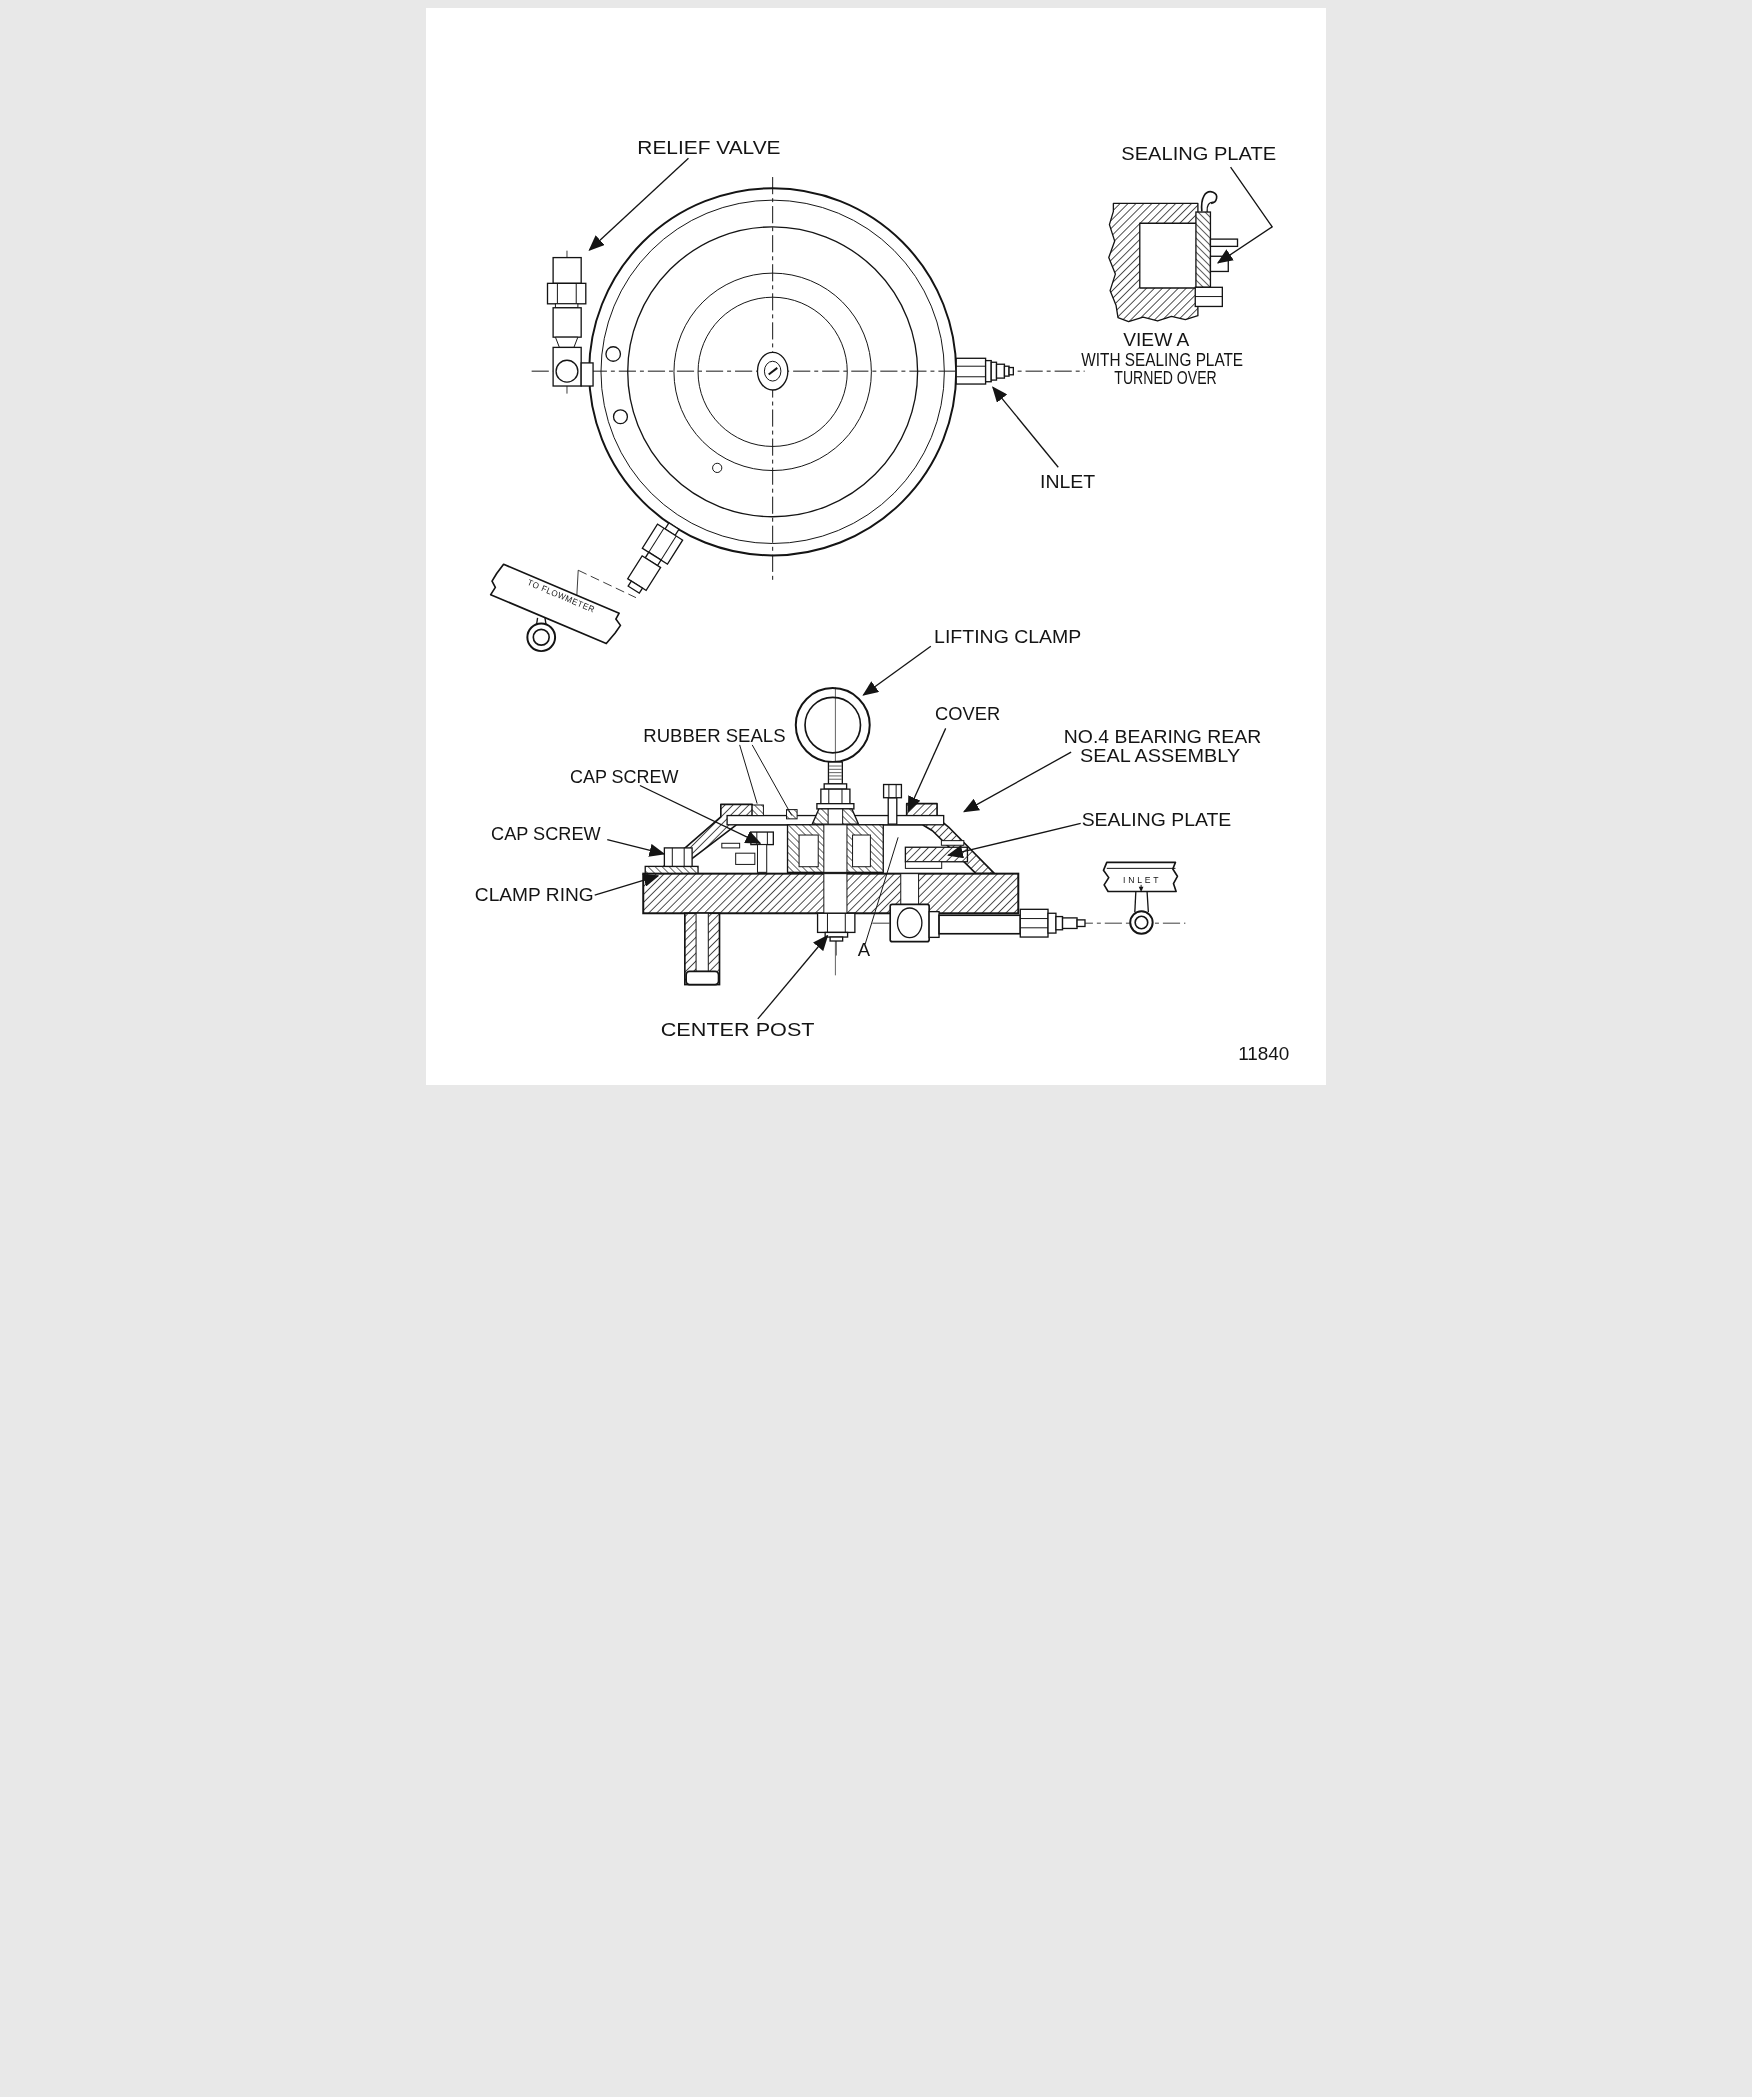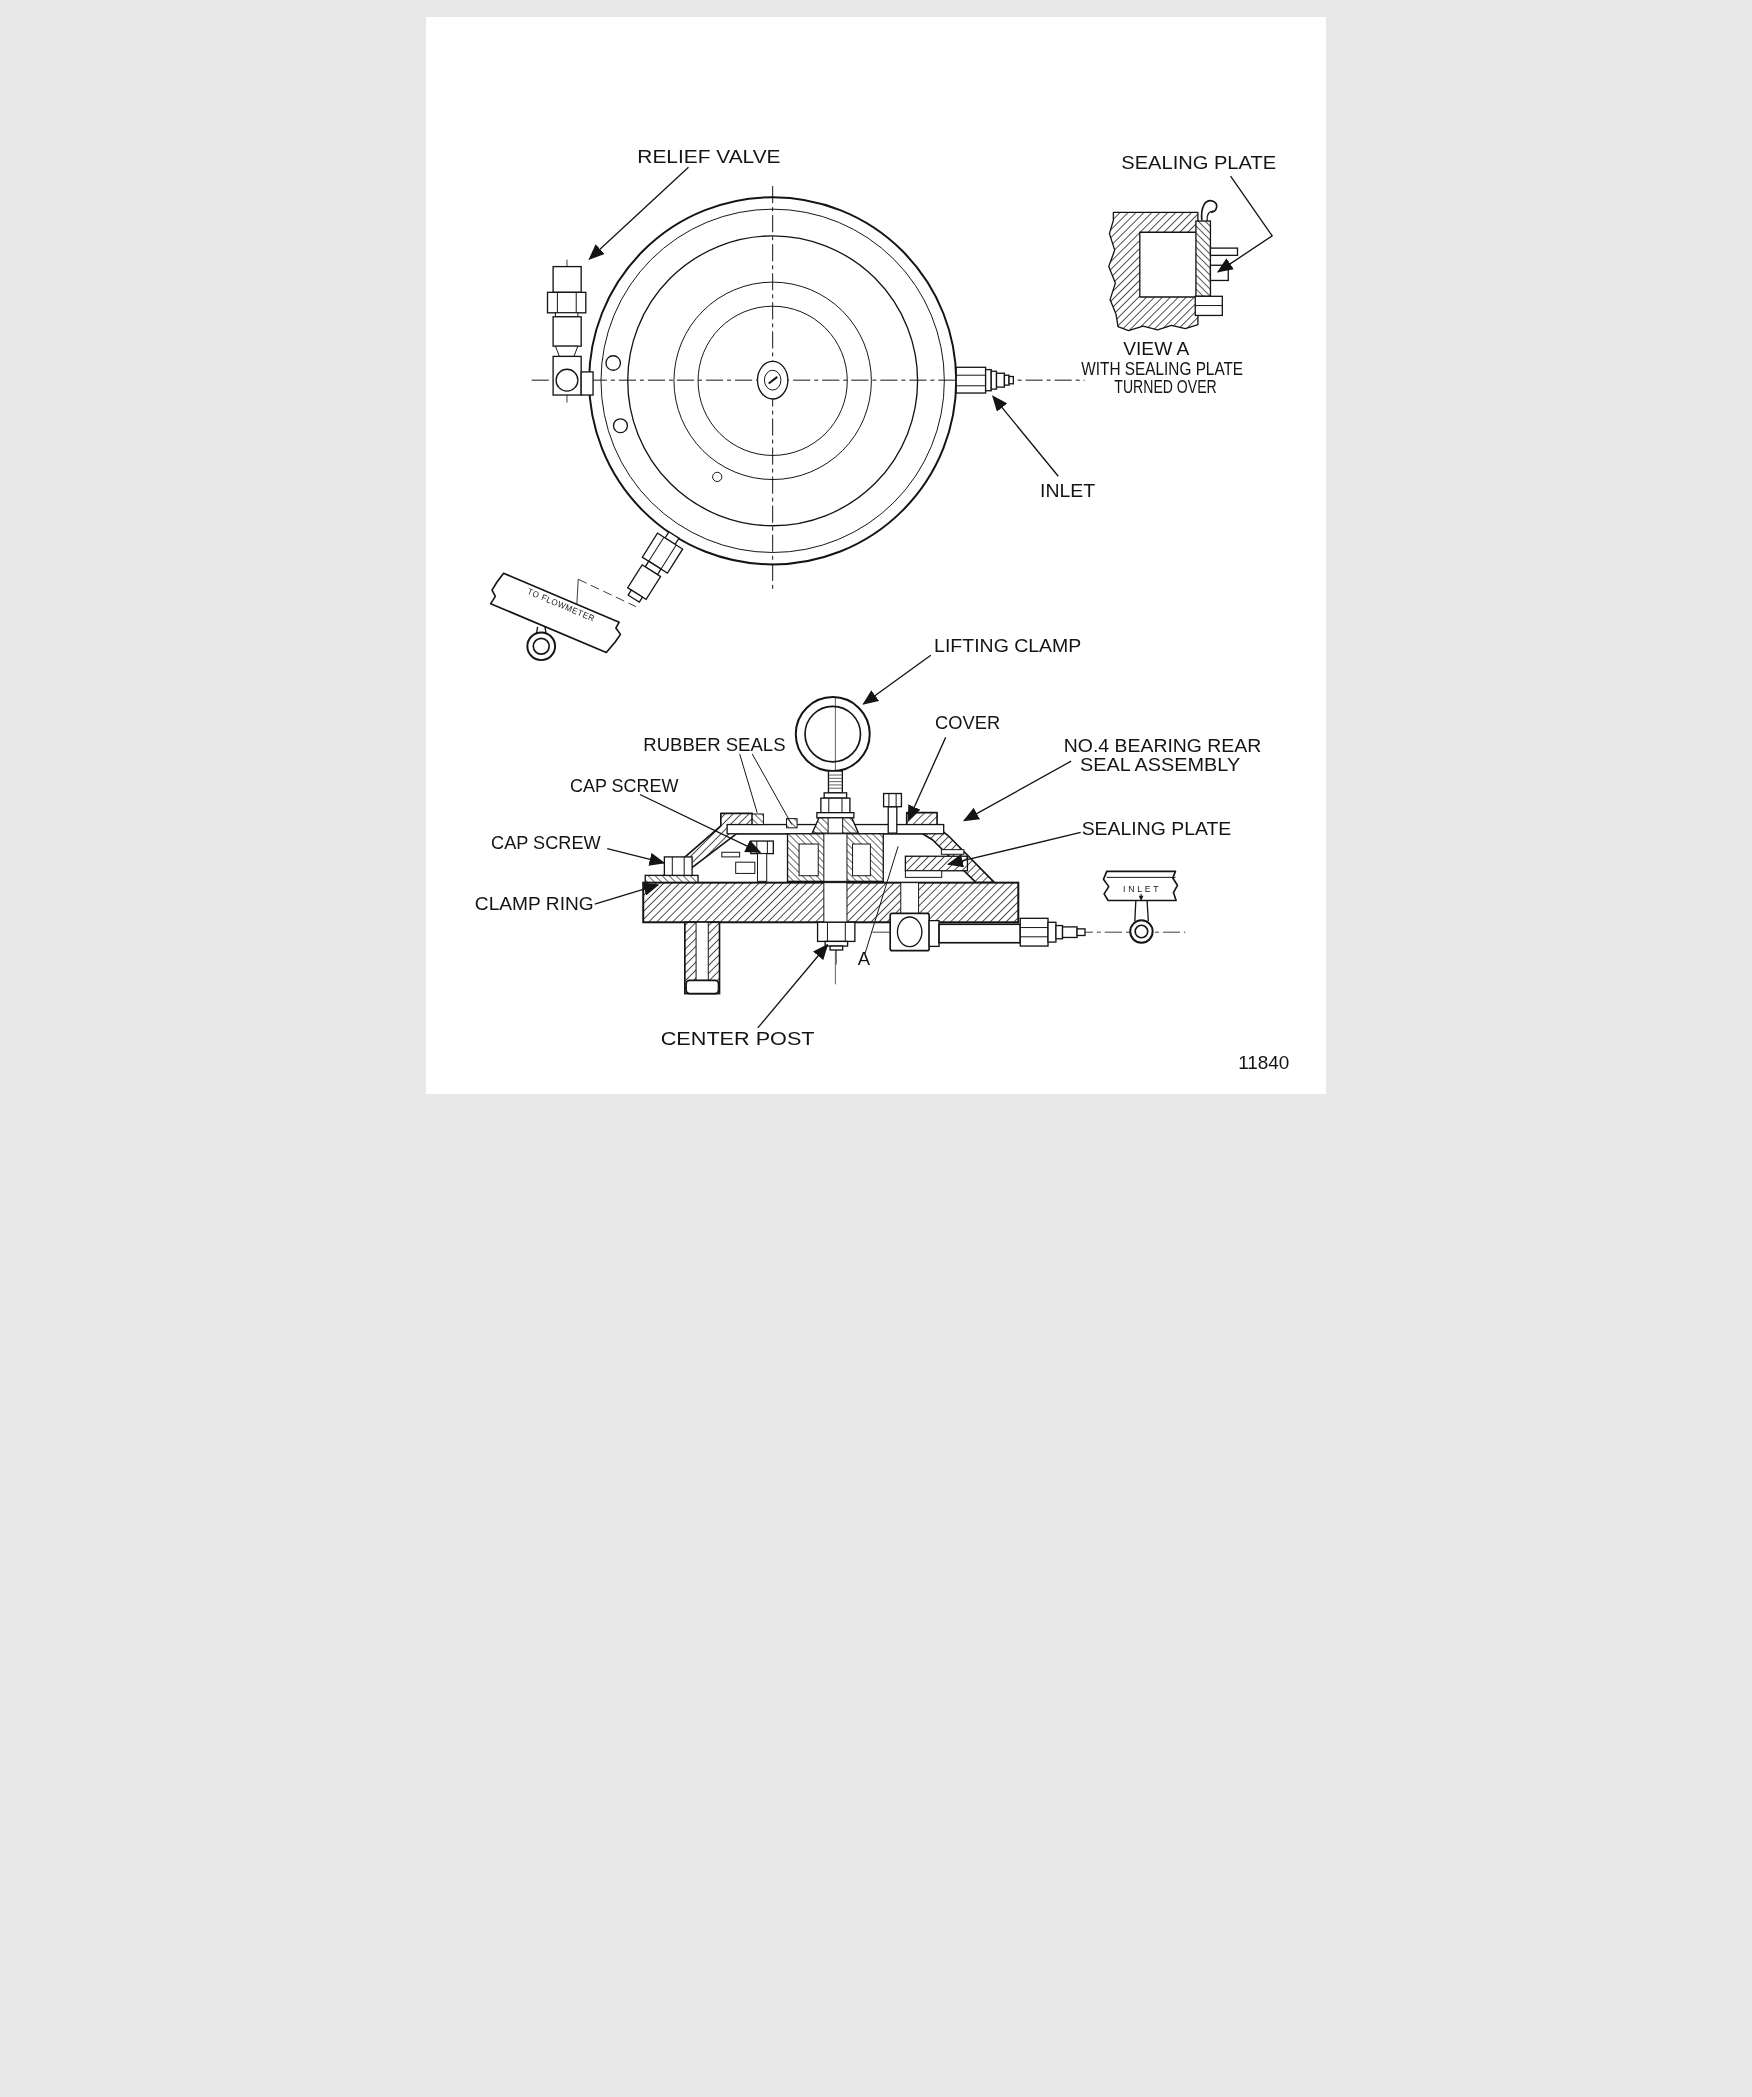--- a/index.html
+++ b/index.html
@@ -1,16 +1,16 @@
 <!DOCTYPE html>
 <html style="font-size:10.3px"><head>
 <meta charset="utf-8">
 <style>
   html,body{margin:0;padding:0;background:#e8e8e8;}
-  .page{width:100%;max-width:900px;margin:17px auto;background:#ffffff;}
+  .page{width:100%;max-width:900px;margin:8px auto;background:#ffffff;}
   svg{display:block;width:100%;height:auto;background:#ffffff;}
   .lbl{font-family:"Liberation Sans","DejaVu Sans",sans-serif;font-size:56px;fill:#141414;}
   .lbl-sm{font-family:"Liberation Sans","DejaVu Sans",sans-serif;font-size:26px;fill:#141414;letter-spacing:2px;}
   .ln{stroke:#141414;fill:none;}
   .fw{fill:#ffffff;stroke:#141414;}
   .leader{stroke:#141414;stroke-width:4;fill:none;}
   .thin{stroke:#141414;stroke-width:3;fill:none;}
   .cl{stroke:#141414;stroke-width:3;fill:none;stroke-dasharray:52 12 12 12;}
 </style>
 </head>

